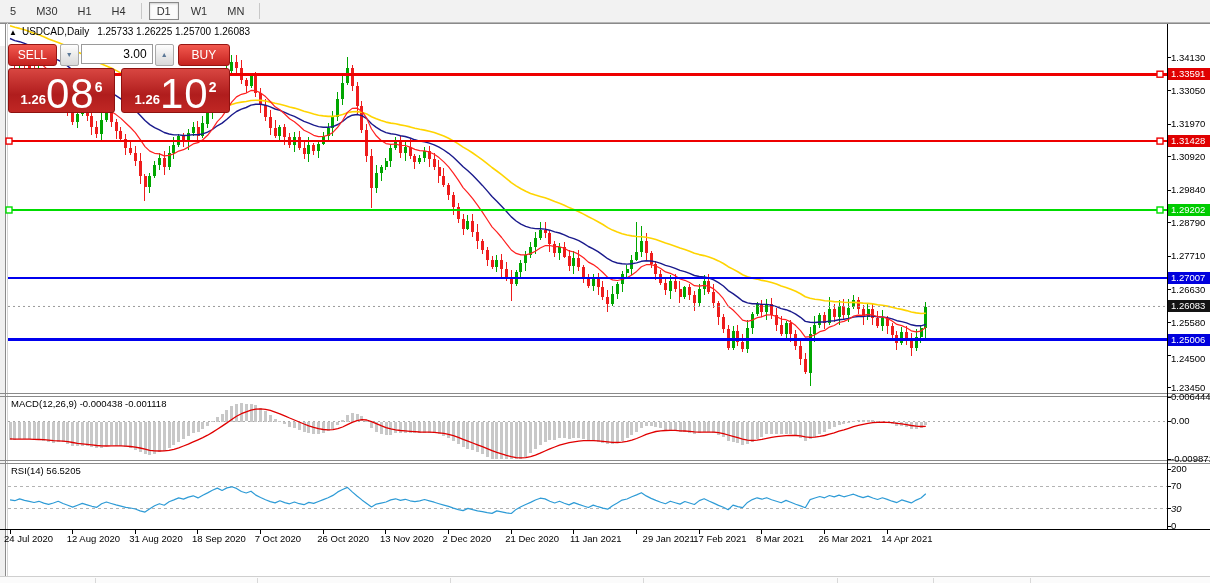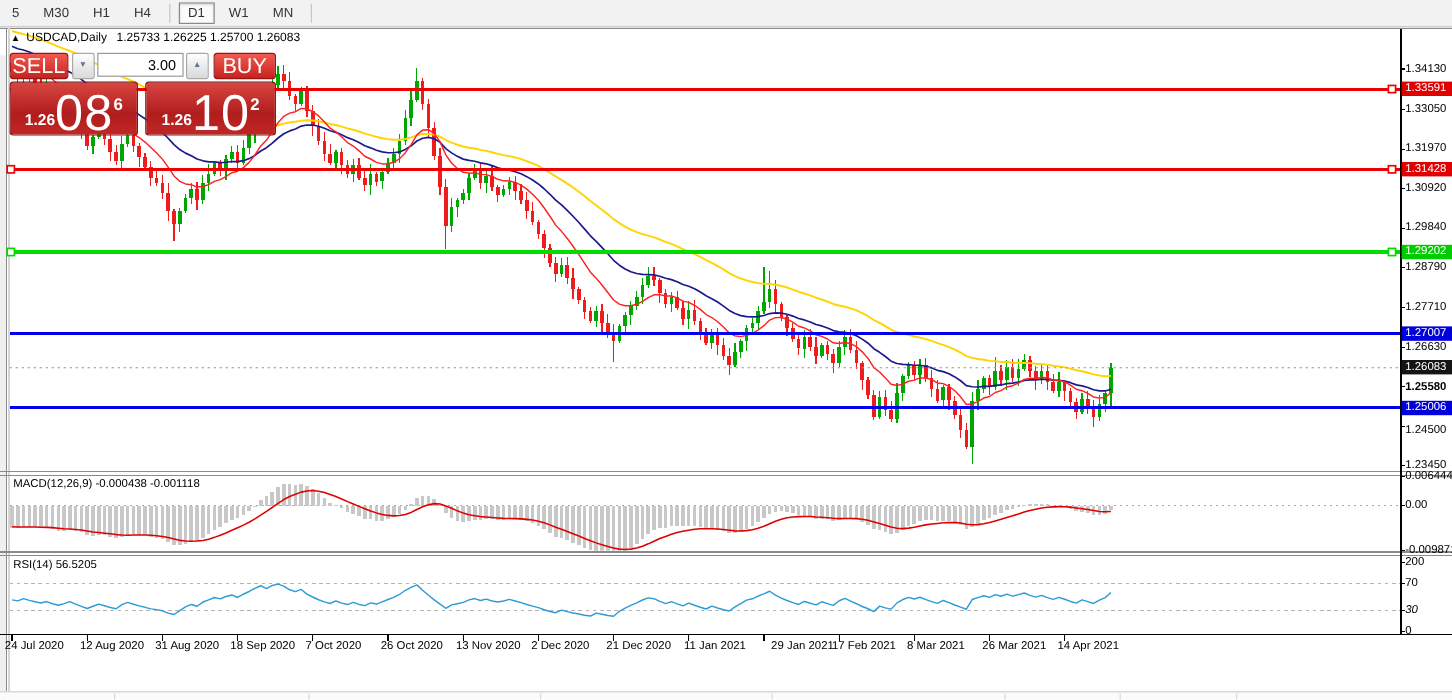--- a/index.html
+++ b/index.html
@@ -14,21 +14,21 @@
   
   #chartwin{position:absolute;left:0;top:23px;width:1210px;height:529px;background:#fff;}
   #gfx{position:absolute;left:0;top:0;z-index:1;}
   #leftgutter{position:absolute;left:0;top:23px;width:5px;height:560px;background:#f0f0f0;z-index:0;}
   #title{position:absolute;left:9px;top:3px;z-index:2;font-size:10px;color:#000;white-space:nowrap;}
   #title .tri{font-size:8px;margin-right:5px;}
   #title .sym{margin-right:8px;}
   
   #panel{position:absolute;left:8px;top:21px;width:222px;height:66px;z-index:3;}
   #prow1{position:absolute;left:0;top:0;width:222px;height:22px;display:flex;}
-  .btn{color:#fff;font-size:18px;text-align:center;line-height:20px;border-radius:3px;
+  .btn{color:#fff;font-size:12px;text-align:center;line-height:20px;border-radius:3px;
     background:linear-gradient(#f2594f,#c62320);border:1px solid #971512;}
   #sellbtn{width:52px;height:20px;}
   #buybtn{width:56px;height:20px;margin-left:4px;}
   .spin{width:19px;height:20px;margin-left:3px;border:1px solid #a9a9a9;border-radius:2px;
     background:linear-gradient(#fefefe,#d9d9d9);color:#5b7897;font-size:7px;text-align:center;line-height:20px;}
   #vol{width:60px;height:18px;margin-left:2px;border:1px solid #9a9a9a;font-size:12px;
     text-align:right;padding:0 5px;font-family:"Liberation Sans",sans-serif;}
   #volup{margin-left:2px;margin-right:0;}
   #prow2{position:absolute;left:0;top:24px;width:222px;height:42px;display:flex;}
   .pricebox{height:42px;border-radius:3px;border:1px solid #8e1210;color:#fff;
@@ -794,21 +794,21 @@
     <div class="axl" style="top: 118.364px; z-index: 2;">1.31970</div>
     <div class="axl badge b-red" style="top: 135.129px; z-index: 2;">1.31428</div>
     <div class="axl" style="top: 150.842px; z-index: 2;">1.30920</div>
     <div class="axl" style="top: 184.249px; z-index: 2;">1.29840</div>
     <div class="axl badge b-green" style="top: 203.984px; z-index: 2;">1.29202</div>
     <div class="axl" style="top: 216.728px; z-index: 2;">1.28790</div>
     <div class="axl" style="top: 250.134px; z-index: 2;">1.27710</div>
     <div class="axl badge b-blue" style="top: 271.879px; z-index: 2;">1.27007</div>
     <div class="axl" style="top: 283.541px; z-index: 2;">1.26630</div>
     <div class="axl badge b-black" style="top: 300.46px; z-index: 2;">1.26083</div>
-    <div class="axl" style="top: 317px; z-index: 2; font-weight: bold;">1.25580</div>
+    <div class="axl" style="top: 317px; z-index: 2;">1.25580</div>
     <div class="axl badge b-blue" style="top: 333.774px; z-index: 2;">1.25006</div>
     <div class="axl" style="top: 353px; z-index: 2;">1.24500</div>
     <div class="axl" style="top: 381.904px; z-index: 2;">1.23450</div>
     <div class="axl" style="top: 391px; z-index: 2;">0.006444</div>
     <div class="axl" style="top: 415.488px; z-index: 2;">0.00</div>
     <div class="axl" style="top: 453px; z-index: 2;">-0.009871</div>
     <div class="axl" style="top: 463px; z-index: 2;">200</div>
     <div class="axl" style="top: 480.1px; z-index: 2;">70</div>
     <div class="axl" style="top: 502.9px; z-index: 2; font-style: italic;">30</div>
     <div class="axl" style="top: 520px; z-index: 2;">0</div>

